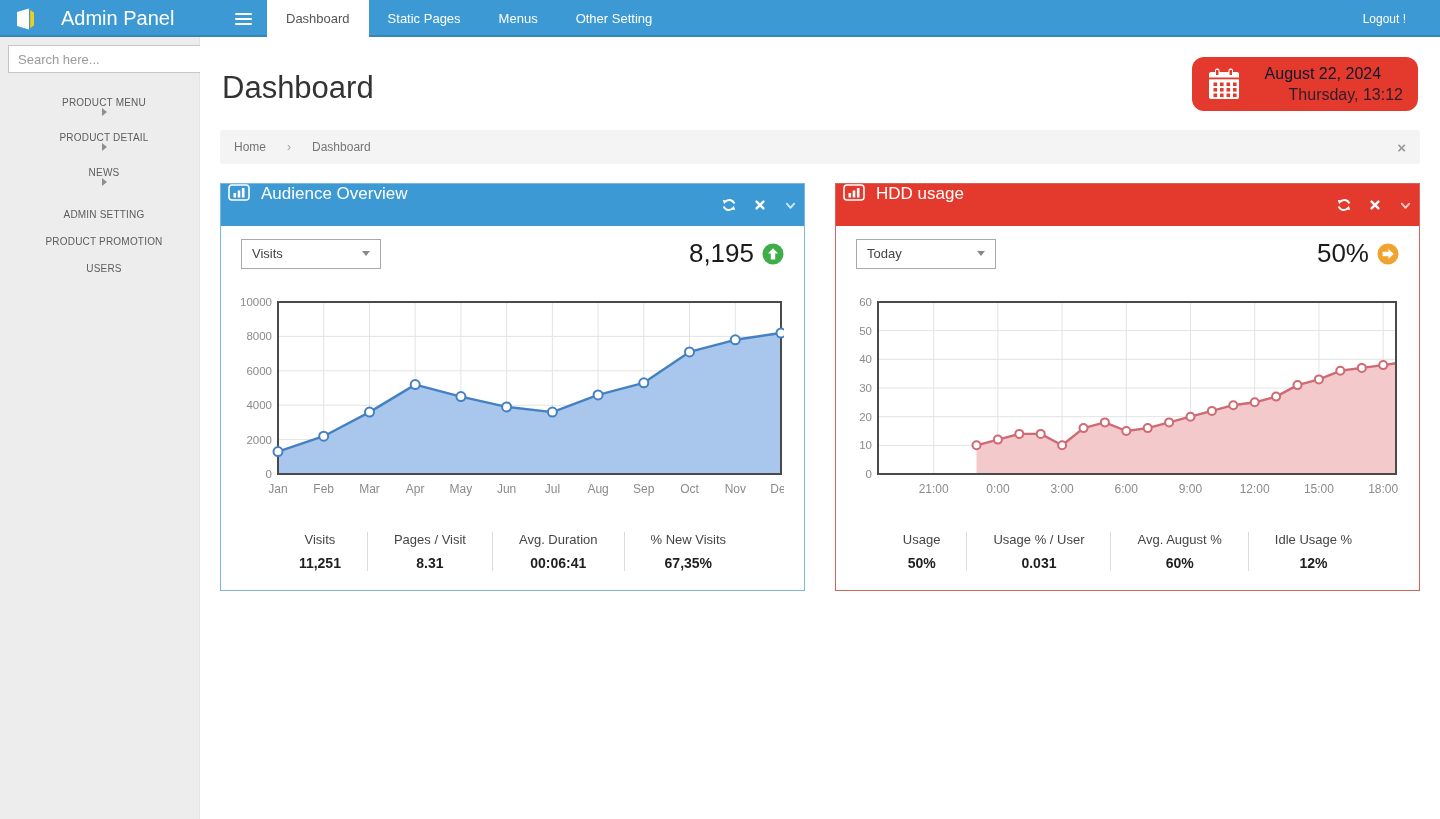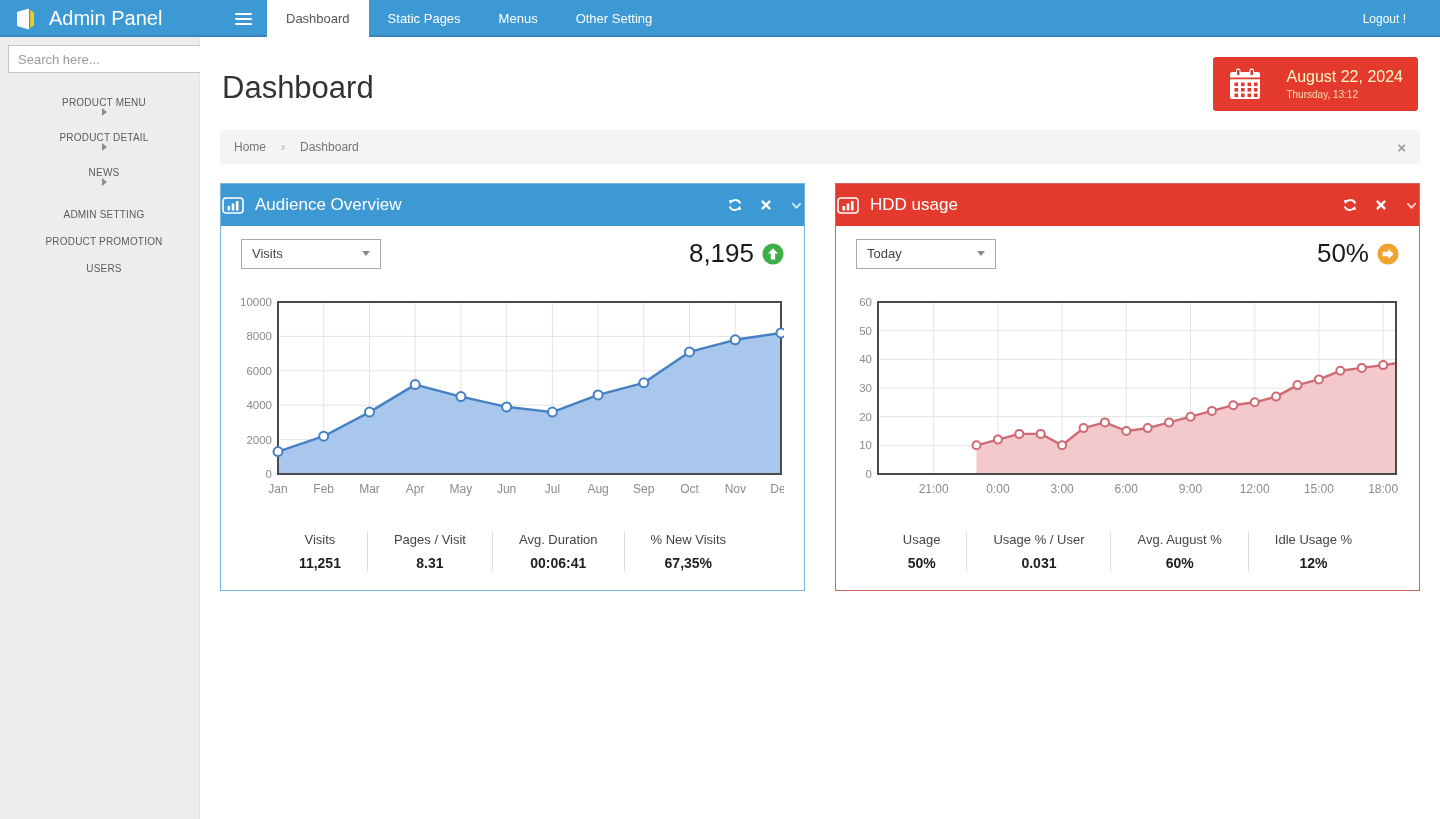--- a/index.html
+++ b/index.html
@@ -1,21 +1,21 @@
 <!DOCTYPE html>
 <html><head>
 <meta charset="utf-8">
 <style>
   * { margin:0; padding:0; box-sizing:border-box; }
   html,body { width:1440px; height:819px; overflow:hidden; background:#fff;
     font-family:"Liberation Sans","DejaVu Sans",sans-serif; }
   
   .topbar { position:relative; height:37px; background:#3c99d4; display:flex; align-items:stretch; color:#fff; }
   .topbar::after { content:""; position:absolute; left:0; right:0; bottom:0; height:2px; background:rgba(0,0,0,.13); }
-  .brand { width:200px; display:flex; align-items:center; gap:10px; padding-left:13px; font-size:20px; }
+  .brand { width:200px; display:flex; align-items:center; gap:22px; padding-left:13px; font-size:20px; }
   .hamburger { align-self:center; margin:0 0 0 35px; cursor:pointer; }
   .hamburger span { display:block; width:17px; height:2px; background:#fff; margin:3px 0; border-radius:1px; }
   .tabs { display:flex; margin-left:15px; }
   .tab { display:flex; align-items:center; padding:0 19px; font-size:13px; color:#fff; text-decoration:none; cursor:pointer; }
   .tab.active { background:#fff; color:#555; position:relative; z-index:2; }
   .logout { margin-left:auto; align-self:center; margin-right:34px; font-size:12px; color:#fff; text-decoration:none; cursor:pointer; }
   
   .app { display:flex; height:782px; }
   .sidebar { width:200px; background:#ededed; border-right:1px solid #e3e3e3; }
   .main { flex:1; background:#fff; }
@@ -27,36 +27,36 @@
   .search button { width:30px; height:28px; background:#2c7dbd; border:1px solid #2366a0;
     display:flex; align-items:center; justify-content:center; cursor:pointer; }
   .menu { list-style:none; margin-top:16px; }
   .menu li { display:flex; align-items:center; justify-content:flex-end;
     padding:8px 16px 8px 25px; font-size:10px; color:#5c5c5c; letter-spacing:.2px; cursor:pointer;flex-direction:column; }
   .menu li.gap { margin-top:7px; }
   .arrow-r { width:0; height:0; border-left:5px solid #8f8f8f; border-top:4px solid transparent; border-bottom:4px solid transparent; }
   
   .page-header { display:flex; justify-content:space-between; align-items:flex-start; padding:20px 23px 0 22px; }
   .page-title { font-size:31px; font-weight:400; color:#333; margin-top:13px; }
-  .date-widget { background:#e43a2e; border-radius:3px; color:#fef9c3; display:flex; align-items:center;
+  .date-widget { background:#e43a2e; border-radius:12px; color:#0f172a; display:flex; align-items:center;
     gap:24px; padding:9px 15px; height:54px; }
   .date-line1 { font-size:16px; }
-  .date-line2 { font-size:10px; opacity:.85; margin-top:3px; }
+  .date-line2 { font-size:16px; opacity:.85; margin-top:3px;margin-left:24px; }
   
   .breadcrumb { margin:19px 21px 0 20px; background:#f4f4f4; border-radius:3px; height:34px;
-    display:flex; align-items:center; padding:0 14px; font-size:12px; color:#757575; gap:15px; }
+    display:flex; align-items:center; padding:0 14px; font-size:12px; color:#757575; gap:21px; }
   .breadcrumb a { color:#757575; text-decoration:none; cursor:pointer; }
   .crumb-sep { color:#a5a5a5; }
   .breadcrumb-close { margin-left:auto; color:#9a9a9a; font-weight:bold; font-size:15px; cursor:pointer; }
   
   .panels { display:flex; gap:30px; margin:19px 21px 0 20px; }
   .panel { width:585px; background:#fff; }
   .panel.blue { border:1px solid #79b7e0; }
   .panel.red  { border:1px solid #d2655c; }
-  .panel-header { height:42px; display:flex; align-items:center; color:#fff; padding:0 1px; gap:11px; }
+  .panel-header { height:42px; display:flex; color:#fff; padding:0 7px; gap:11px; }
   .panel.blue .panel-header { background:#3c99d4; }
   .panel.red  .panel-header { background:#e43a2e; }
   .panel-title { font-size:17px; }
   .panel-tools { margin-left:auto; display:flex; align-items:center; gap:18px; }
   .tool { display:flex; align-items:center; cursor:pointer; }
   .panel-body { padding:12px 20px 19px; }
   .body-top { display:flex; justify-content:space-between; align-items:center; }
   .selectbox { width:140px; height:30px; border:1px solid #a9a9a9; background:#fff; display:flex;
     align-items:center; justify-content:space-between; padding:0 10px; font-size:13px; color:#444; cursor:pointer; }
   .caret { width:0; height:0; border-top:5px solid #888; border-left:4px solid transparent; border-right:4px solid transparent; }

